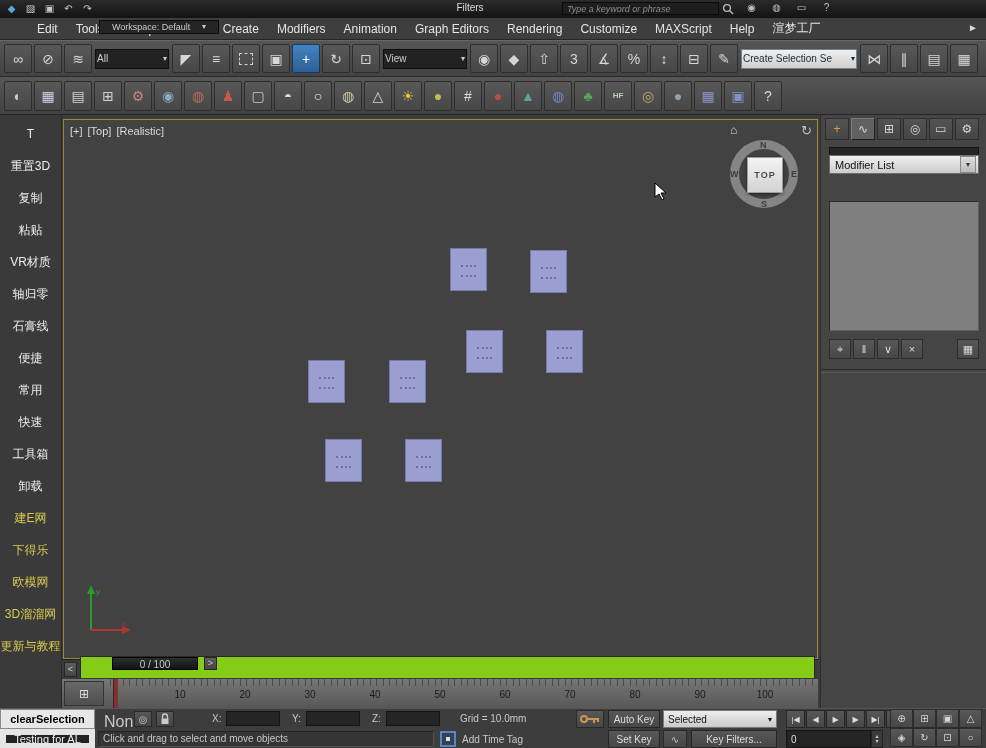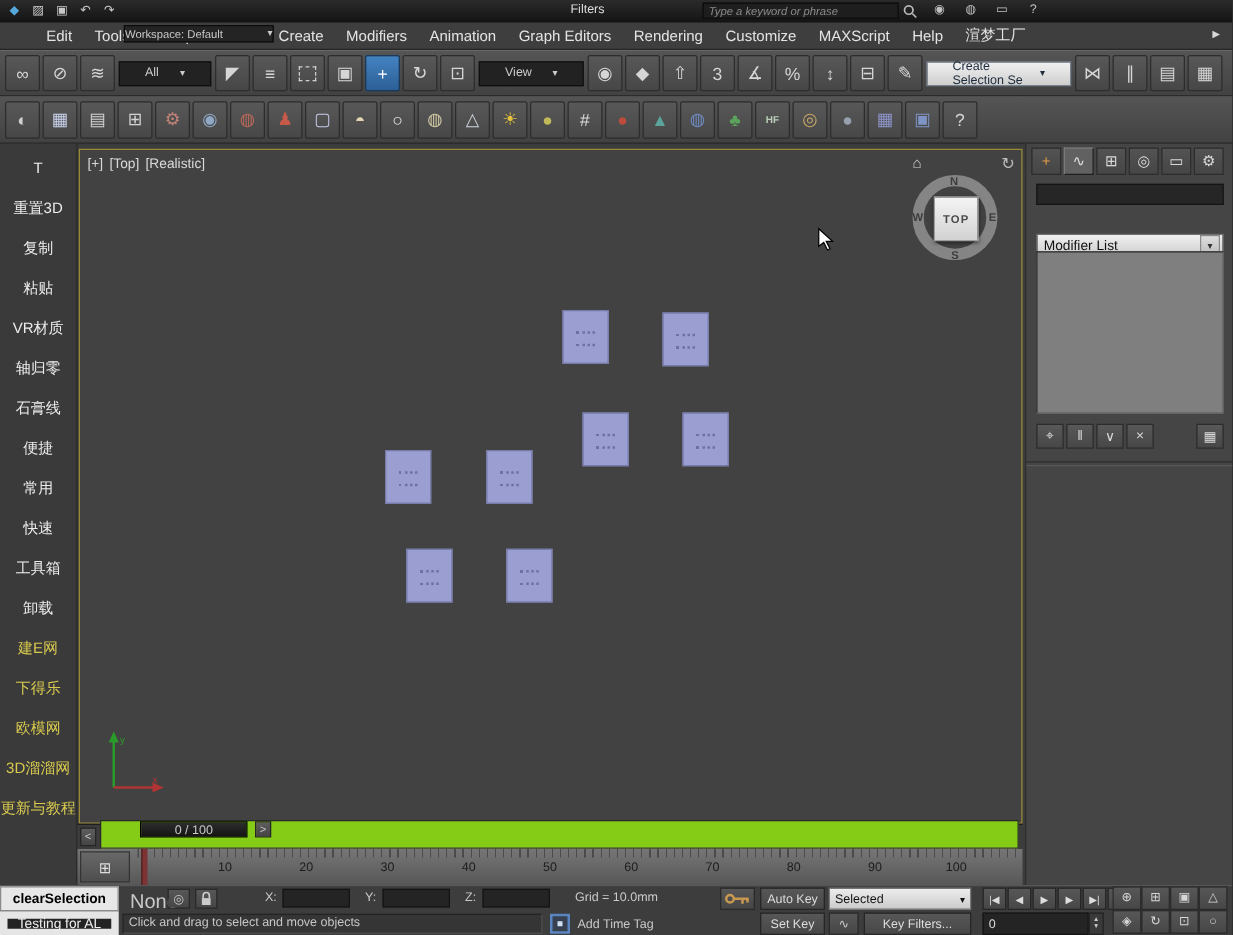--- a/index.html
+++ b/index.html
@@ -5,21 +5,21 @@
   html,body{margin:0;padding:0;background:#222;}
   #app{position:relative;width:986px;height:748px;overflow:hidden;background:#3c3c3c;
        font-family:"Liberation Sans","DejaVu Sans",sans-serif;cursor:default;user-select:none;}
 
   
   .titlebar{position:absolute;left:0;top:0;width:986px;height:18px;background:linear-gradient(#2b2b2b,#131313);
             display:flex;align-items:center;gap:4px;padding:0 4px;box-sizing:border-box;z-index:9;}
   .tb-icons{display:flex;gap:4px;align-items:center;}
   .tb-ic{font-size:10px;line-height:14px;width:15px;text-align:center;color:#c4c4c4;}
   .workspace-select{height:14px;width:120px;background:#242424;border:1px solid #0c0c0c;color:#c9c9c9;
-            font-size:9px;display:flex;align-items:center;justify-content:space-between;padding:0 0;box-sizing:border-box;margin-top:35px;}
+            font-size:9px;display:flex;align-items:center;justify-content:space-between;padding:0 12px;box-sizing:border-box;margin-top:35px;}
   .tb-title{position:absolute;left:360px;width:220px;text-align:center;color:#dcdcdc;font-size:10px;top:2px;}
   .tb-search{position:absolute;left:562px;top:2px;width:172px;height:13px;display:flex;align-items:center;gap:3px;}
   .tb-search input{flex:1;height:13px;background:#1e1e1e;border:1px solid #0b0b0b;color:#bbb;
             font-size:9px;font-style:italic;padding:0 4px;box-sizing:border-box;font-family:inherit;}
   .tb-search input::placeholder{color:#8b8b8b;font-style:italic;}
   .tb-icons.right{position:absolute;left:744px;top:1px;gap:10px;}
 
   
   .menubar{position:absolute;top:18px;left:0;width:986px;height:22px;background:#3e3e3e;
            border-bottom:1px solid #262626;display:flex;align-items:center;padding-left:28px;box-sizing:border-box;}
@@ -32,21 +32,21 @@
   .t1{top:40px;height:37px;border-top:1px solid #676767;border-bottom:1px solid #2b2b2b;}
   .t2{top:77px;height:38px;border-bottom:1px solid #282828;}
   .tb-btn{flex:0 0 auto;width:28px;height:29px;margin:0 1px;background:linear-gradient(#585858,#474747);
           border:1px solid #2d2d2d;border-radius:2px;display:flex;align-items:center;justify-content:center;
           color:#d6d6d6;font-size:14px;box-sizing:border-box;}
   .t2 .tb-btn{height:30px;}
   .tb-btn.active{background:linear-gradient(#4383c2,#2d5f96);border-color:#173a5e;color:#fff;}
   .tb-btn .small-glyph{font-size:8px;font-weight:bold;}
   .dashed-rect{width:12px;height:10px;border:1px dashed #cfcfcf;}
   .tb-select{flex:0 0 auto;height:20px;background:#222;border:1px solid #0f0f0f;color:#ccc;font-size:10px;
-          display:flex;align-items:center;justify-content:space-between;margin:0 2px;padding:0 20px;box-sizing:border-box;}
+          display:flex;align-items:center;justify-content:space-between;margin:0 2px;padding:0 1px;box-sizing:border-box;}
   .tb-select.light{background:linear-gradient(#f0f0f0,#cfcfcf);color:#1c2a3a;border:1px solid #76818e;}
   .tb-select-arrow{font-size:8px;margin-left:3px;}
 
   
   .sidebar{position:absolute;left:0;top:115px;width:62px;height:593px;background:#3a3a3a;border-right:1px solid #292929;
            display:flex;flex-direction:column;align-items:center;padding-top:10px;box-sizing:border-box;overflow:hidden;}
   .side-item{color:#ececec;font-size:12px;height:18px;line-height:18px;margin-bottom:14px;white-space:nowrap;}
   .side-item.yellow{color:#d8c94f;}
 
   
@@ -71,21 +71,21 @@
 
   
   .cmdpanel{position:absolute;left:820px;top:115px;width:166px;height:593px;background:#454545;
             border-left:1px solid #2e2e2e;box-sizing:border-box;}
   .cmd-tabs{position:absolute;left:4px;top:3px;display:flex;gap:2px;}
   .cmd-tab{width:24px;height:22px;background:linear-gradient(#535353,#464646);border:1px solid #2d2d2d;
            display:flex;align-items:center;justify-content:center;color:#d8d8d8;font-size:12px;box-sizing:border-box;}
   .cmd-tab.selected{background:#616161;border-color:#7a7a7a #1f1f1f #1f1f1f #7a7a7a;}
   .obj-name{position:absolute;left:8px;top:32px;width:150px;height:17px;background:#262626;border:1px solid #141414;
             color:#ddd;font-size:10px;box-sizing:border-box;padding:0 4px;font-family:inherit;}
-  .mod-list{position:absolute;left:8px;top:72px;width:150px;height:19px;background:linear-gradient(#f0f0f0,#cccccc);
+  .mod-list{position:absolute;left:8px;top:40px;width:150px;height:19px;background:linear-gradient(#f0f0f0,#cccccc);
             border:1px solid #6e6e6e;color:#111;font-size:11px;display:flex;align-items:center;
             justify-content:space-between;padding:0 2px 0 5px;box-sizing:border-box;}
   .mod-arrow{width:14px;height:15px;background:linear-gradient(#dedede,#bcbcbc);border:1px solid #8a8a8a;
             font-size:8px;display:flex;align-items:center;justify-content:center;color:#333;}
   .mod-stack{position:absolute;left:8px;top:86px;width:150px;height:130px;background:#7f7f7f;
             border:1px solid;border-color:#2b2b2b #5d5d5d #5d5d5d #2b2b2b;box-sizing:border-box;}
   .stack-btns{position:absolute;left:8px;top:224px;width:150px;height:22px;display:flex;gap:2px;}
   .stack-btn{width:22px;height:20px;background:linear-gradient(#585858,#474747);border:1px solid #2c2c2c;
             color:#d8d8d8;font-size:11px;display:flex;align-items:center;justify-content:center;box-sizing:border-box;}
   .cmd-divider{position:absolute;left:0;top:254px;width:166px;height:2px;

